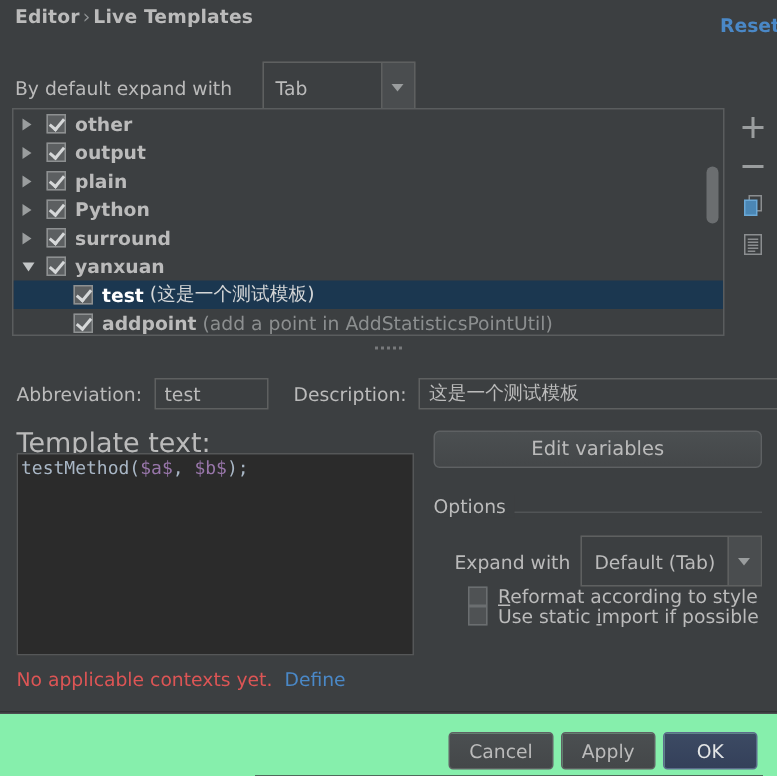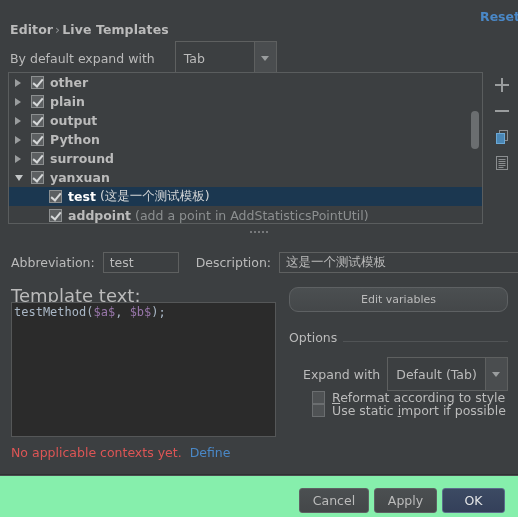--- a/index.html
+++ b/index.html
@@ -19,21 +19,21 @@
   #root {
     position: relative;
     width: 518px;
     height: 517px;
   }
 
   
   .breadcrumb {
     position: absolute;
     left: 10px;
-    top: 22px;
+    top: 3px;
     font-size: 12.5px;
     font-weight: bold;
     color: #bbbbbb;
     letter-spacing: 0.1px;
   }
   .breadcrumb .sep {
     color: #8e9193;
     font-weight: normal;
     padding: 0 2px;
   }
@@ -270,24 +270,24 @@
     font-size: 12px;
     line-height: 15px;
     color: #a9b7c6;
     white-space: pre;
   }
   .tmpl-area .var { color: #9876aa; }
 
   
   .btn {
     border: 1px solid #5e6163;
-    border-radius: 9px;
+    border-radius: 4px;
     background: linear-gradient(#4b4f51, #444749);
     color: #bbbbbb;
-    font-size: 11px;
+    font-size: 13px;
     display: flex;
     align-items: center;
     justify-content: center;
     box-sizing: border-box;
     cursor: pointer;
   }
   #edit-vars-btn {
     position: absolute;
     left: 289px; top: 287px;
     width: 219px; height: 25px;
@@ -399,28 +399,28 @@
           <i class="tri-right"></i>
         </span>
       <span class="cbx checked"></span>
       <span class="node-name">other</span>
     </div>
     <div class="tree-row">
       <span class="twisty">
           <i class="tri-right"></i>
         </span>
       <span class="cbx checked"></span>
-      <span class="node-name">plain</span>
+      <span class="node-name">output</span>
     </div>
     <div class="tree-row">
       <span class="twisty">
           <i class="tri-right"></i>
         </span>
       <span class="cbx checked"></span>
-      <span class="node-name">output</span>
+      <span class="node-name">plain</span>
     </div>
     <div class="tree-row">
       <span class="twisty">
           <i class="tri-right"></i>
         </span>
       <span class="cbx checked"></span>
       <span class="node-name">Python</span>
     </div>
     <div class="tree-row">
       <span class="twisty">

